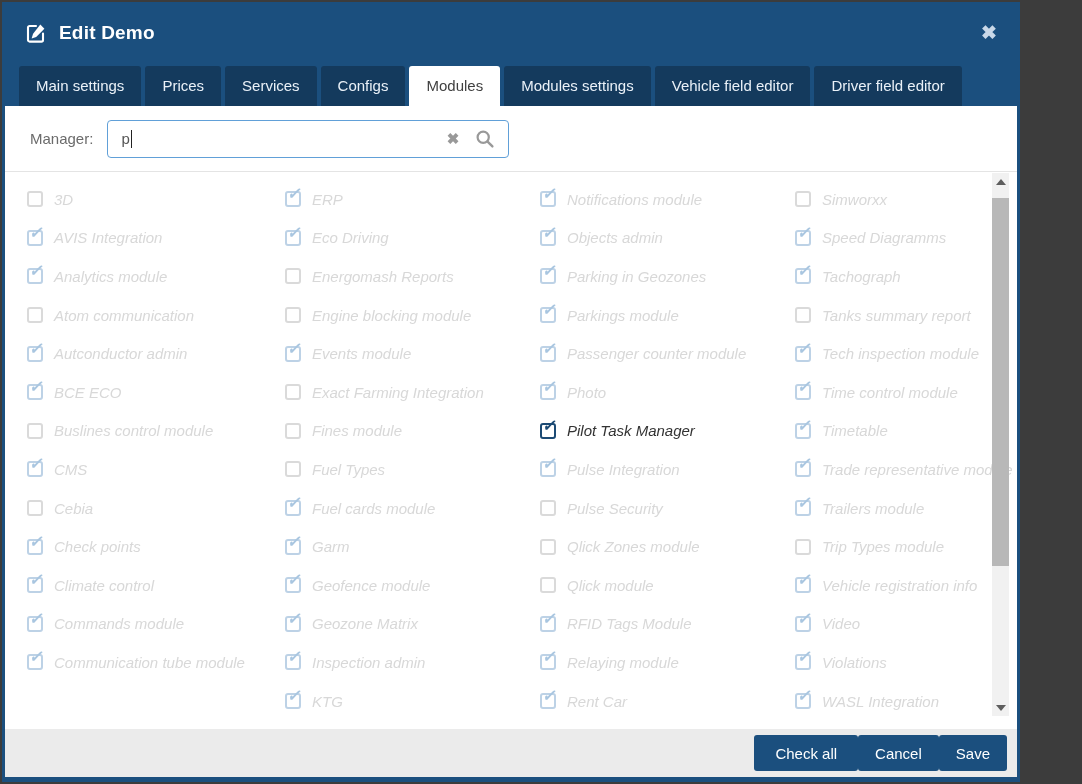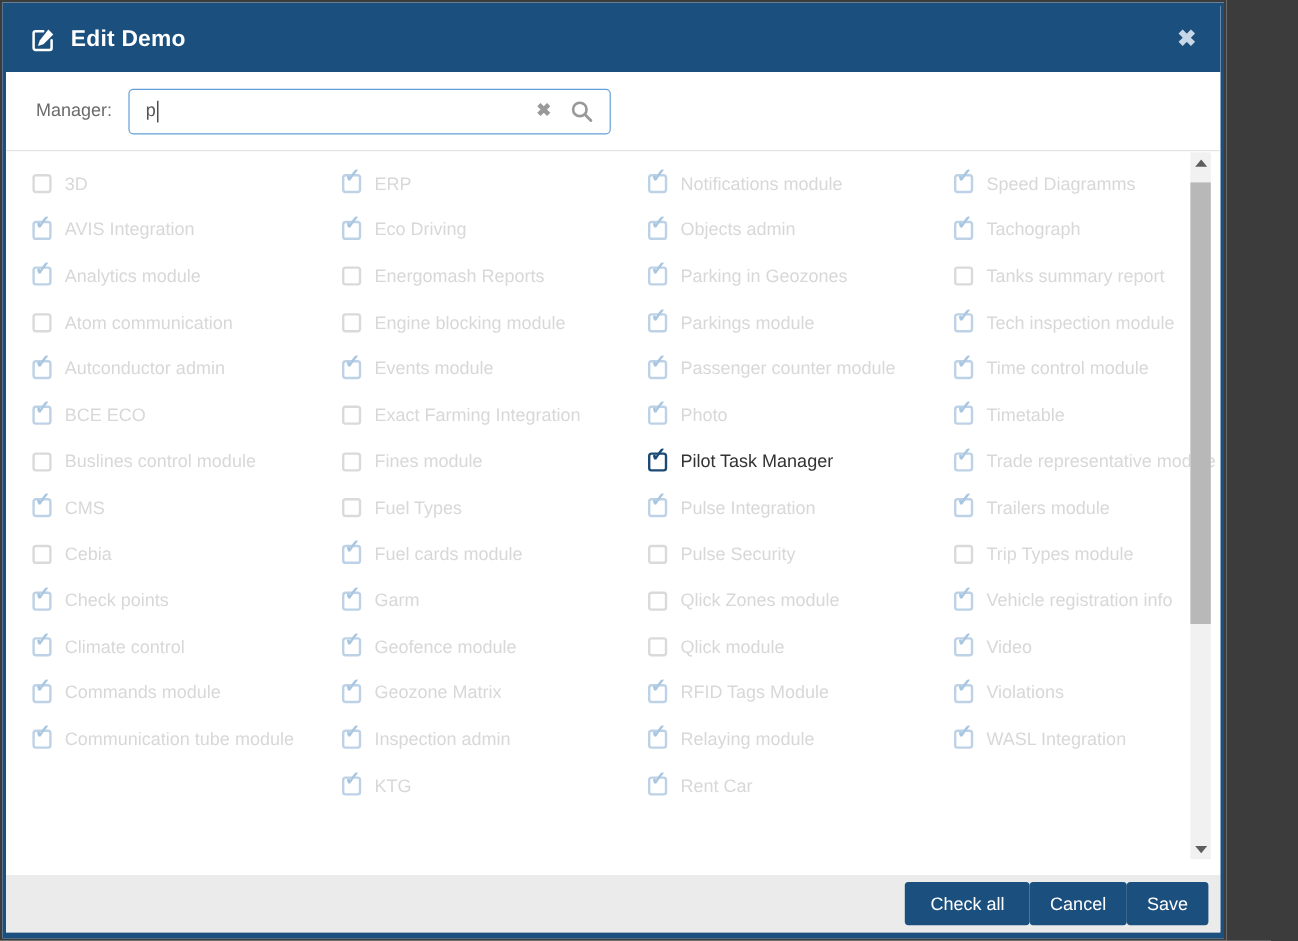--- a/index.html
+++ b/index.html
@@ -50,21 +50,21 @@
   }
   .search-value { color:#555; font-size:15px; }
   .caret { width:1px; height:18px; background:#222; margin-left:1px; animation:blink 1s steps(1) infinite; }
   @keyframes blink { 50% { opacity:0; } }
   .clear-icon { margin-left:auto; color:#999; font-size:15px; font-weight:700; cursor:pointer; line-height:1; }
   .mag-icon { width:20px; height:20px; margin-left:16px; cursor:pointer; }
   
   .list-area { flex:1; position:relative; padding:8px 0 0 22px; overflow:hidden; }
   .columns { display:grid; grid-template-columns:258px 255px 255px 248px; }
   .col { display:flex; flex-direction:column; }
-  .item { height:38.6px; display:flex; align-items:center; cursor:pointer; }
+  .item { height:38.6px; display:flex; align-items:center; cursor:pointer;font-style:italic; }
   .cb {
     position:relative; width:16px; height:16px; flex:0 0 16px;
     border:2px solid #dadada; border-radius:3px; background:#fff;
   }
   .item.checked .cb { border-color:#bdd2e6; }
   .ck {
     position:absolute; top:-7px; left:0px;
     font-size:16px; font-weight:700; color:#a9c6e0; line-height:1;
   }
   .lab { margin-left:11px; font-size:15px; color:#d8d8d8; white-space:nowrap; }
@@ -102,20 +102,30 @@
 
     <div class="header">
       <svg class="edit-icon" viewBox="0 0 22 22">
         <path d="M18 11.5 V18 a1.6 1.6 0 0 1 -1.6 1.6 H4.6 A1.6 1.6 0 0 1 3 18 V5.6 A1.6 1.6 0 0 1 4.6 4 H11" fill="none" stroke="#ffffff" stroke-width="2.1" stroke-linecap="round"></path>
         <path d="M15.3 2.6 L19.4 6.7 L11.2 14.9 L6.6 16.4 L8.1 11.8 Z" fill="#ffffff"></path>
       </svg>
       <span class="title">Edit Demo</span>
       <span class="close">✖</span>
     </div>
 
+    <div class="tabbar" id="tabbar">
+        <div class="tab">Main settings</div>
+        <div class="tab">Prices</div>
+        <div class="tab">Services</div>
+        <div class="tab">Configs</div>
+        <div class="tab active">Modules</div>
+        <div class="tab">Modules settings</div>
+        <div class="tab">Vehicle field editor</div>
+        <div class="tab">Driver field editor</div>
+      </div>
 
     <div class="content">
       <div class="search-row">
         <span class="search-label">Manager:</span>
         <div class="search-box">
           <span class="search-value">p</span>
           <span class="caret"></span>
           <span class="clear-icon">✖</span>
           <svg class="mag-icon" viewBox="0 0 20 20">
             <circle cx="8.2" cy="8.2" r="5.6" fill="none" stroke="#999999" stroke-width="2.2"></circle>
@@ -348,20 +358,24 @@
                 <span class="lab">Relaying module</span>
               </div>
               <div class="item checked">
                 <span class="cb">
                   <span class="ck">✓</span>
                 </span>
                 <span class="lab">Rent Car</span>
               </div>
             </div>
             <div class="col">
+              <div class="item">
+                <span class="cb"></span>
+                <span class="lab">Simworxx</span>
+              </div>
               <div class="item checked">
                 <span class="cb">
                   <span class="ck">✓</span>
                 </span>
                 <span class="lab">Speed Diagramms</span>
               </div>
               <div class="item checked">
                 <span class="cb">
                   <span class="ck">✓</span>
                 </span>

